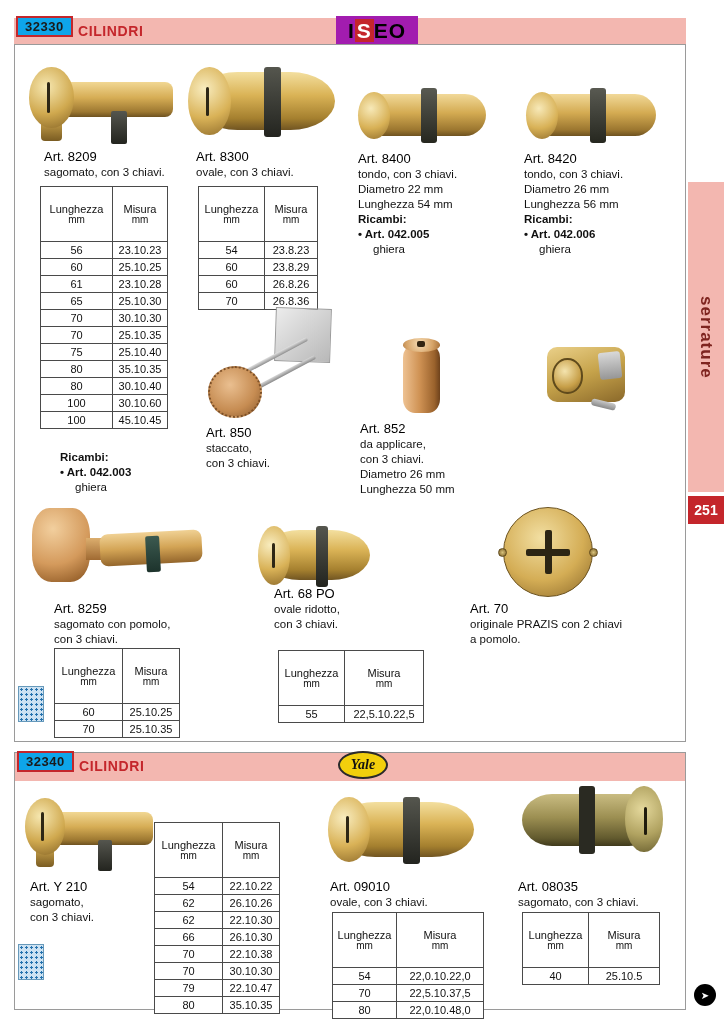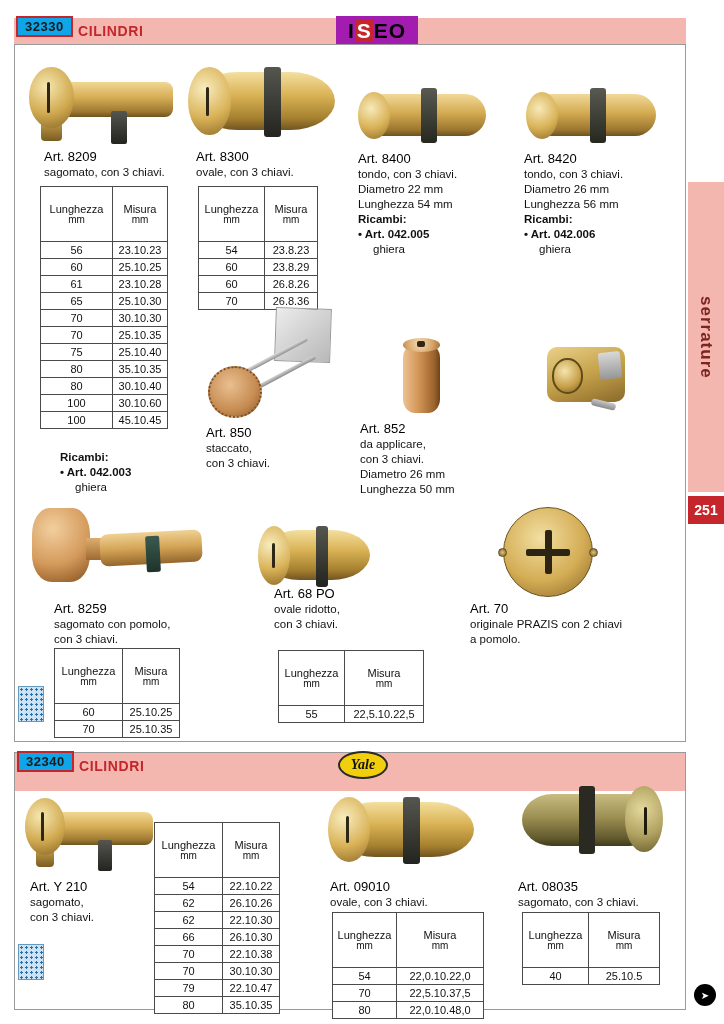--- a/index.html
+++ b/index.html
@@ -337,21 +337,21 @@
         </tbody>
     </table>
   </div>
 
   <div class="abs" style="left:470px;top:600px;width:180px">
     <div class="art-title">Art. 70</div>
     <div class="t">originale PRAZIS con 2 chiavi</div>
     <div class="t">a pomolo.</div>
   </div>
 
-  <div class="abs bar" style="left:15px;top:753px;width:670px;height:38px">
+  <div class="abs bar" style="left:15px;top:753px;width:670px;height:28px">
     <span class="abs code-box" style="left:2px;top:-2px">32340</span>
     <span class="abs sec-title" style="left:64px;top:5px">CILINDRI</span>
   </div>
   <div class="abs yale" style="left:338px;top:751px;width:50px;height:28px">Yale</div>
 
   <div class="photo" style="left:24px;top:788px;width:132px;height:86px">
     <div class="ec-body"></div>
     <div class="ec-foot"></div>
     <div class="ec-cam"></div>
     <div class="ec-face"></div>

